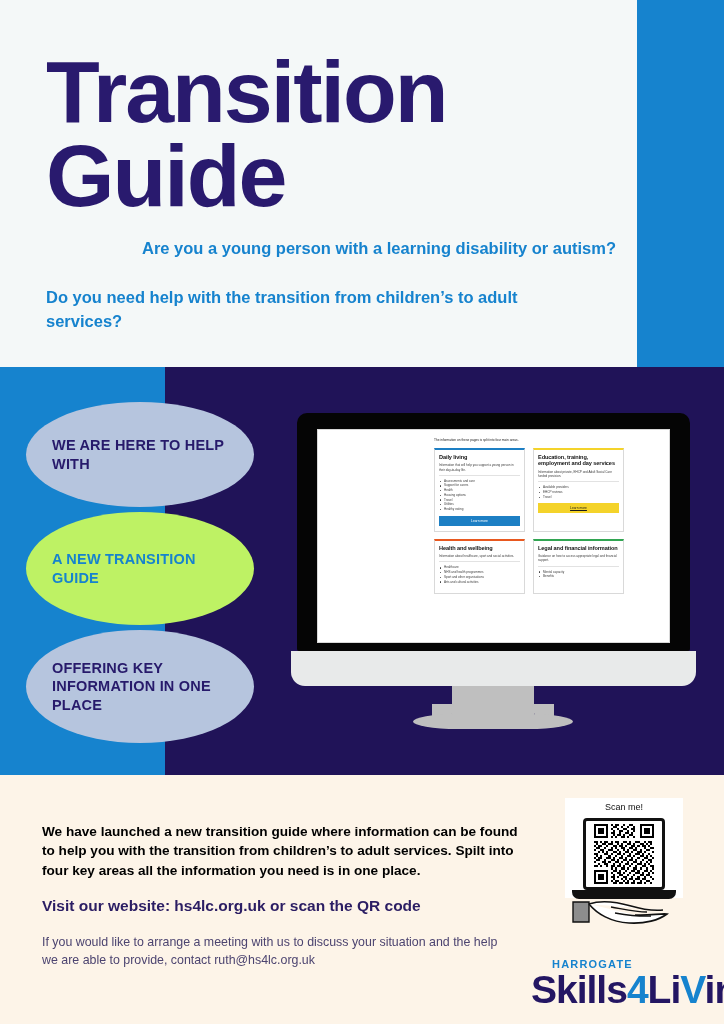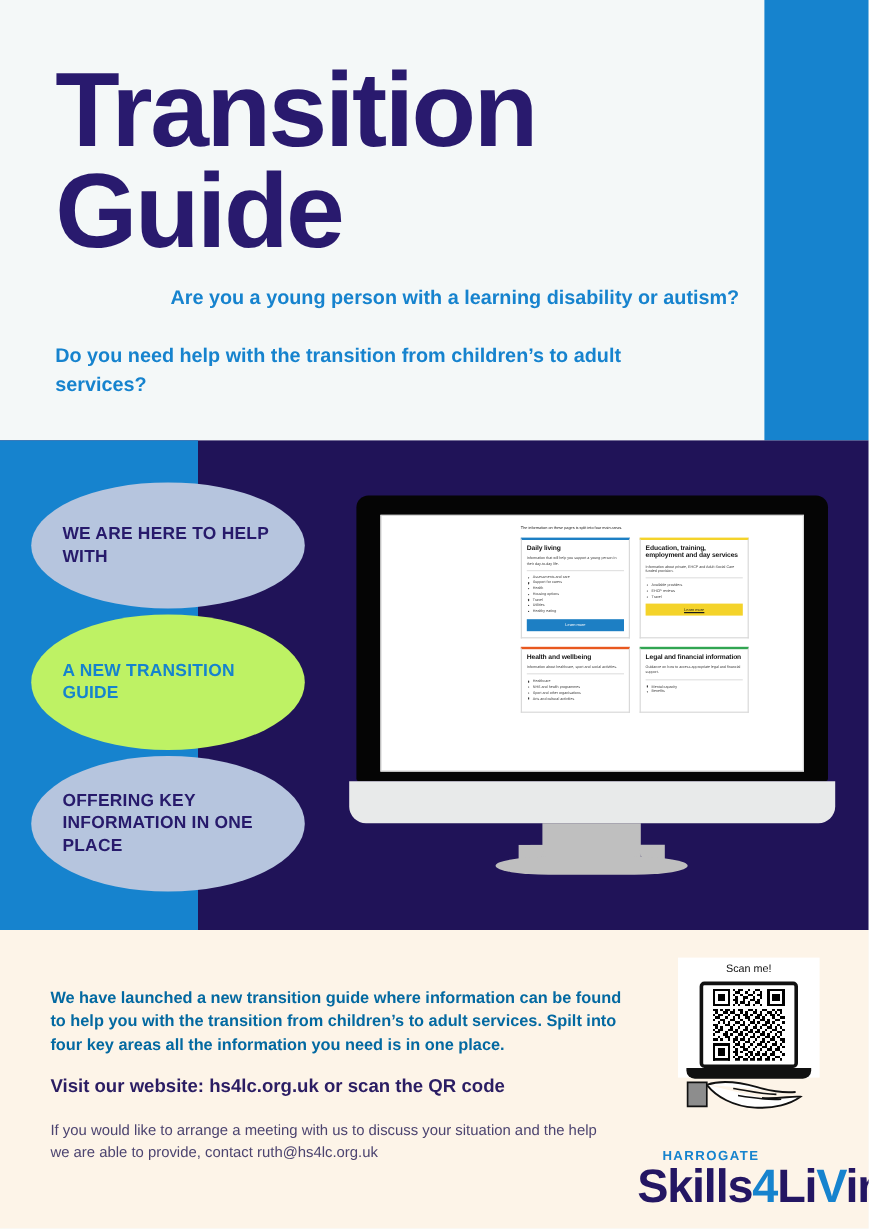--- a/index.html
+++ b/index.html
@@ -250,21 +250,21 @@
   .bottom-band {
     position: absolute;
     left: 0; top: 775px;
     width: 724px; height: 249px;
     background: #fdf4e8;
   }
   .body-copy {
     position: absolute;
     left: 42px; top: 822px;
     width: 478px;
-    color: #0369a1;
+    color: #000000;
     font-size: 13.6px;
     font-weight: 700;
     line-height: 1.42;
   }
   .cta-line {
     position: absolute;
     left: 42px; top: 897px;
     width: 500px;
     color: #2b1d63;
     font-size: 15.5px;

